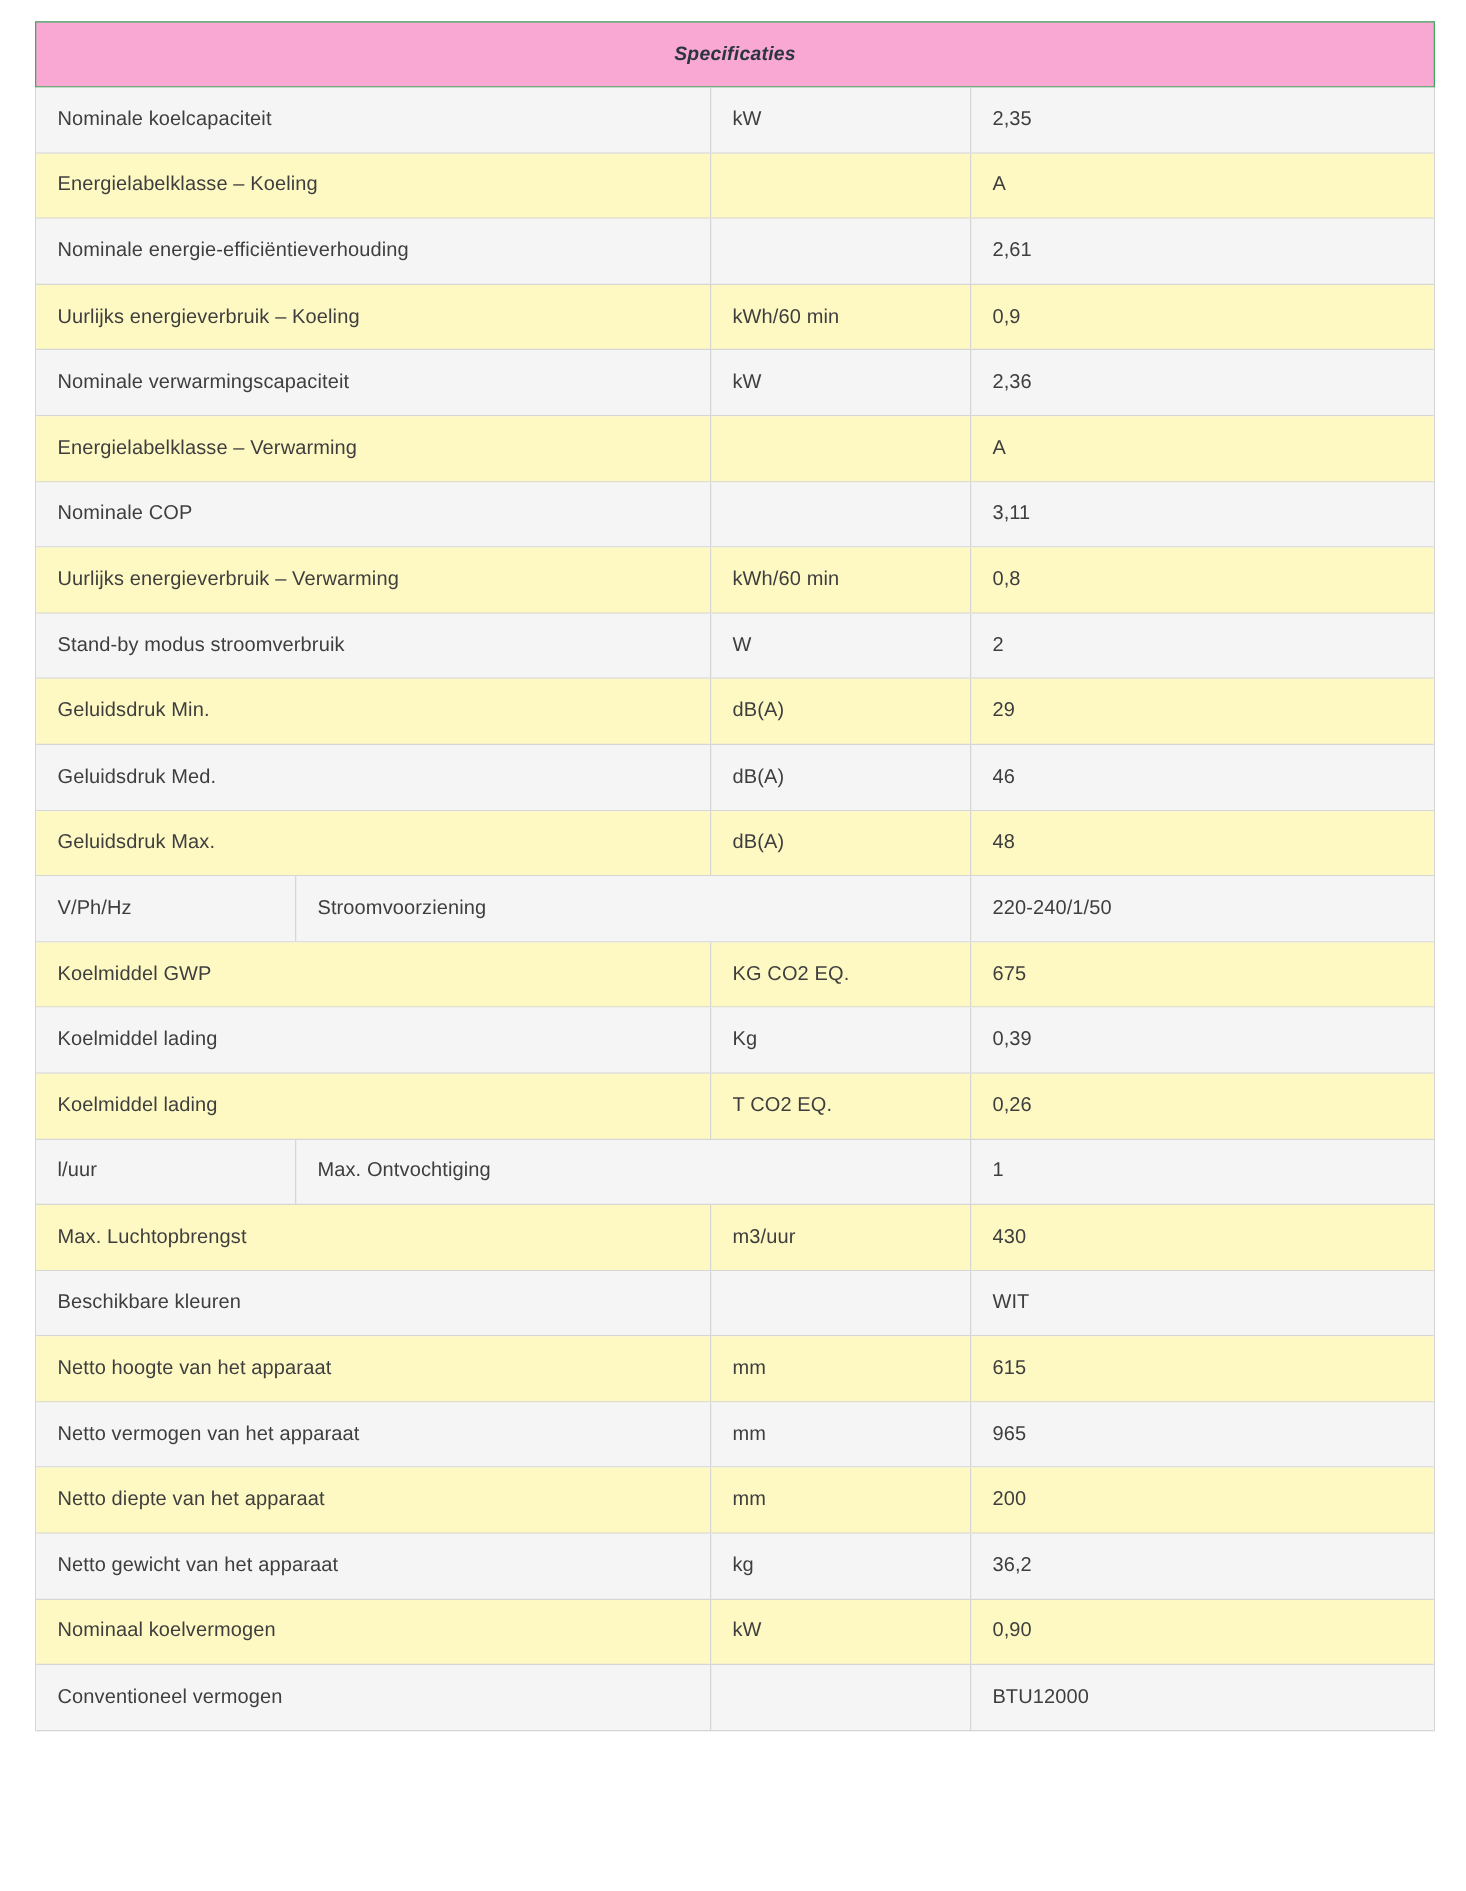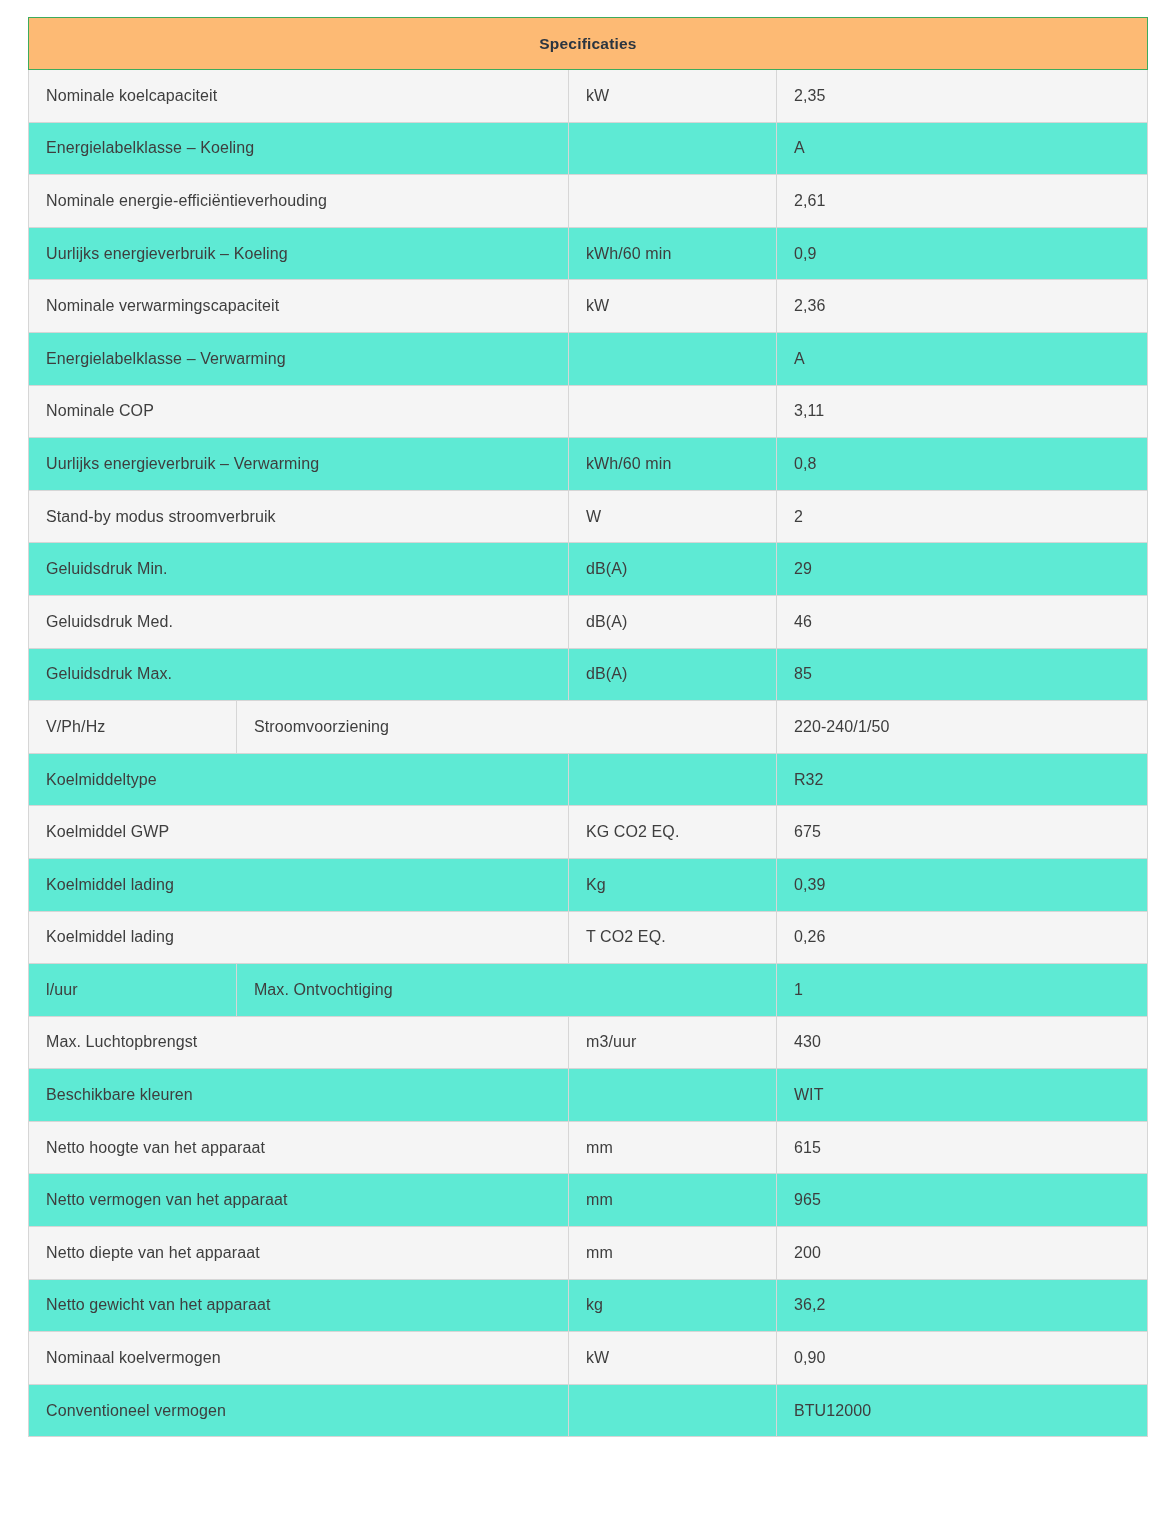--- a/index.html
+++ b/index.html
@@ -10,38 +10,39 @@
   }
   .spec-table {
     position: absolute;
     left: 28px;
     top: 17px;
     width: 1120px;
   }
   .spec-header {
     height: 53px;
     border: 1px solid var(--green, #3dab5d);
-    background: #fdba74;
+    background: #f9a8d4;
     display: flex;
     align-items: center;
     justify-content: center;
     font-size: 15.5px;
     font-weight: bold;
     letter-spacing: 0.2px;
     color: var(--title-text, #2b3540);
+    font-style: italic;
   }
   .spec-body {
     border-left: 1px solid var(--border, #d6d6d6);
     border-right: 1px solid var(--border, #d6d6d6);
   }
   .row {
     display: flex;
     height: 52.6px;
     border-bottom: 1px solid var(--border, #d6d6d6);
-    background: #5eead4;
+    background: #fef9c3;
   }
   .row:nth-child(odd) {
     background: var(--row-alt, #f5f5f5);
   }
   .cell {
     display: flex;
     align-items: center;
     padding: 0 12px 0 17px;
     font-size: 16px;
     color: var(--body-text, #3e3e3e);
@@ -120,31 +121,26 @@
         <div class="cell c3">29</div>
       </div>
       <div class="row">
         <div class="cell c1">Geluidsdruk Med.</div>
         <div class="cell c2">dB(A)</div>
         <div class="cell c3">46</div>
       </div>
       <div class="row">
         <div class="cell c1">Geluidsdruk Max.</div>
         <div class="cell c2">dB(A)</div>
-        <div class="cell c3">85</div>
+        <div class="cell c3">48</div>
       </div>
       <div class="row">
         <div class="cell c2">V/Ph/Hz</div>
         <div class="cell c1">Stroomvoorziening</div>
         <div class="cell c3">220-240/1/50</div>
-      </div>
-      <div class="row">
-        <div class="cell c1">Koelmiddeltype</div>
-        <div class="cell c2"></div>
-        <div class="cell c3">R32</div>
       </div>
       <div class="row">
         <div class="cell c1">Koelmiddel GWP</div>
         <div class="cell c2">KG CO2 EQ.</div>
         <div class="cell c3">675</div>
       </div>
       <div class="row">
         <div class="cell c1">Koelmiddel lading</div>
         <div class="cell c2">Kg</div>
         <div class="cell c3">0,39</div>

